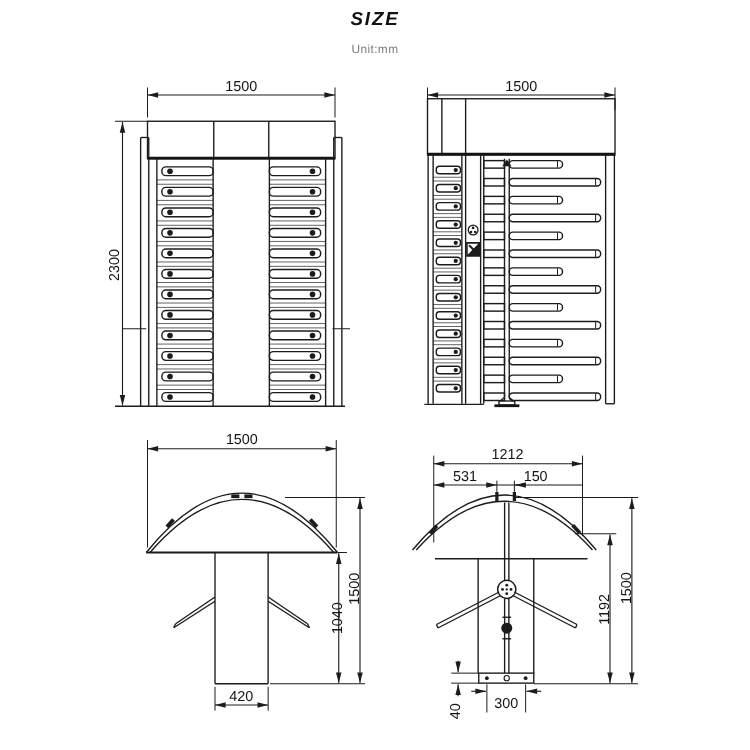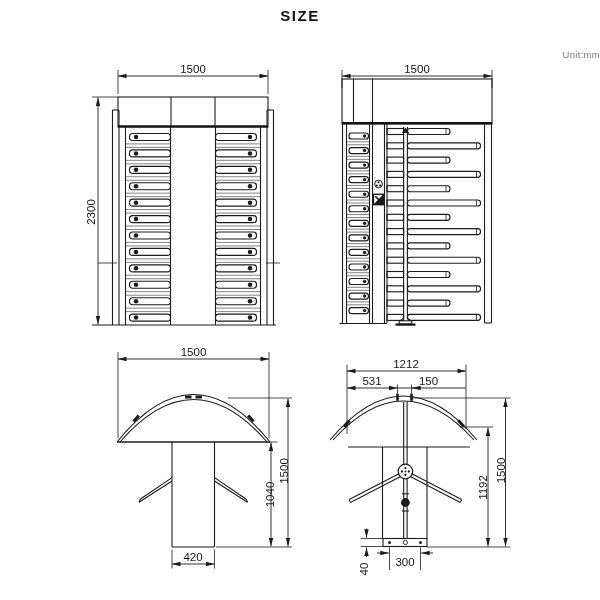--- a/index.html
+++ b/index.html
@@ -1,21 +1,21 @@
 <!DOCTYPE html>
 <html><head>
 <meta charset="utf-8">
 <style>
   html,body{margin:0;padding:0;background:#fff;}
   .canvas{position:relative;width:600px;height:600px;background:#fff;overflow:hidden;
           font-family:"Liberation Sans",sans-serif;}
   .hdr{position:absolute;top:7px;left:0;width:600px;text-align:center;}
   .hdr h1{margin:0;font-size:15px;font-weight:900;letter-spacing:1.5px;color:#111;
-          font-family:"Liberation Sans",sans-serif;}
-  .hdr .unit{margin-top:25px;font-size:9.5px;color:#7a7a7a;letter-spacing:.3px;text-align:right;}
+          font-family:"Liberation Sans",sans-serif;font-style:italic;}
+  .hdr .unit{margin-top:10px;font-size:9.5px;color:#7a7a7a;letter-spacing:.3px;}
   svg{position:absolute;top:0;left:0;}
   .ln{stroke:#1c1c1c;stroke-width:1.1;fill:none;}
   .lnb{stroke:#1c1c1c;stroke-width:1.5;fill:none;}
   .hv{stroke:#141414;stroke-width:2.2;fill:none;}
   .th{stroke:#1c1c1c;stroke-width:.55;fill:none;}
   .tk{stroke:#1c1c1c;stroke-width:.8;fill:none;}
   .dim{stroke:#1c1c1c;stroke-width:.9;fill:none;}
   .ext{stroke:#1c1c1c;stroke-width:.8;fill:none;}
   .mk{stroke:#1c1c1c;stroke-width:3;fill:none;}
   .mk2{stroke:#1c1c1c;stroke-width:2.6;fill:none;}

